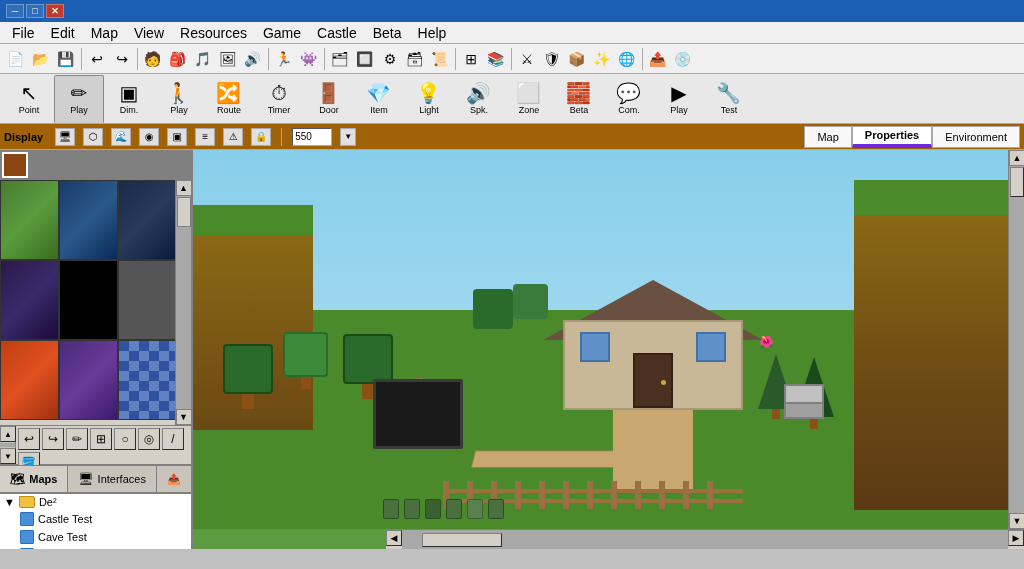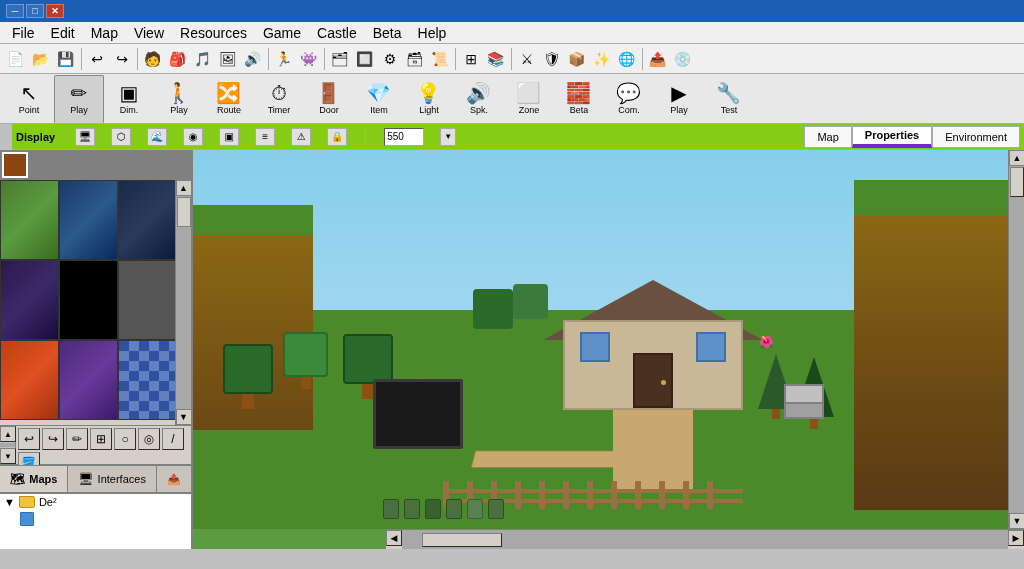--- a/index.html
+++ b/index.html
@@ -77,26 +77,25 @@
       gap: 2px;
       border-radius: 2px 2px 0 0;
     }
     .tool-btn.active { background: #d0d0d0; border: 1px solid #888; border-bottom: 1px solid #d0d0d0; }
     .tool-icon { font-size: 20px; line-height: 1; }
     .tool-label { font-size: 9px; }
 
     
     #displaybar {
       height: 26px;
-      background: #84cc16;
+      background: #a16207;
       display: flex; align-items: center;
       padding: 2px 4px;
       border-bottom: 1px solid #aaa;
-      gap: 16px;
-      margin-left: 12px;
+      gap: 8px;
     }
     .disp-label { font-size: 11px; font-weight: bold; color: #000; margin-right: 4px; }
     .disp-btn { width: 20px; height: 18px; display: flex; align-items: center; justify-content: center; border: 1px solid #aaa; background: #e0e0e0; cursor: pointer; font-size: 10px; }
     .disp-sep { width: 1px; height: 18px; background: #aaa; margin: 0 2px; }
     .disp-input { width: 40px; height: 18px; border: 1px inset #aaa; font-size: 10px; padding: 1px 2px; }
     .disp-dd-btn { width: 16px; height: 18px; background: #e0e0e0; border: 1px solid #aaa; display: flex; align-items: center; justify-content: center; font-size: 8px; cursor: pointer; }
     .tab-area { display: flex; align-items: center; gap: 0; margin-left: auto; }
     .tab-btn { padding: 2px 12px; border: 1px solid #aaa; background: #f8f8f8; cursor: pointer; font-size: 11px; height: 22px; display: flex; align-items: center; }
     .tab-btn.active { background: #fff; border-bottom: 4px solid #6d28d9; font-weight: bold; }
 
@@ -449,20 +448,28 @@
     </div>
 
     <div id="treepanel">
       <div class="tree-folder">
         <span>▼</span>
         <span style="display:inline-block;width:16px;height:12px;background:#f0c040;border:1px solid #c09010;border-radius:0 2px 2px 2px;font-size:8px;text-align:center;"></span>
         <span>De²</span>
       </div>
       <div class="tree-item">
         <span style="width:14px;height:14px;background:#4a90d9;border:1px solid #2a70b9;display:inline-block;border-radius:1px;"></span>
+        <span>Castle Test</span>
+      </div>
+      <div class="tree-item">
+        <span style="width:14px;height:14px;background:#4a90d9;border:1px solid #2a70b9;display:inline-block;border-radius:1px;"></span>
+        <span>Cave Test</span>
+      </div>
+      <div class="tree-item">
+        <span style="width:14px;height:14px;background:#4a90d9;border:1px solid #2a70b9;display:inline-block;border-radius:1px;"></span>
 
       </div>
 
     </div>
   </div>
 
   <div id="viewport" style="position: relative;">
 
     <div id="scene">
 

